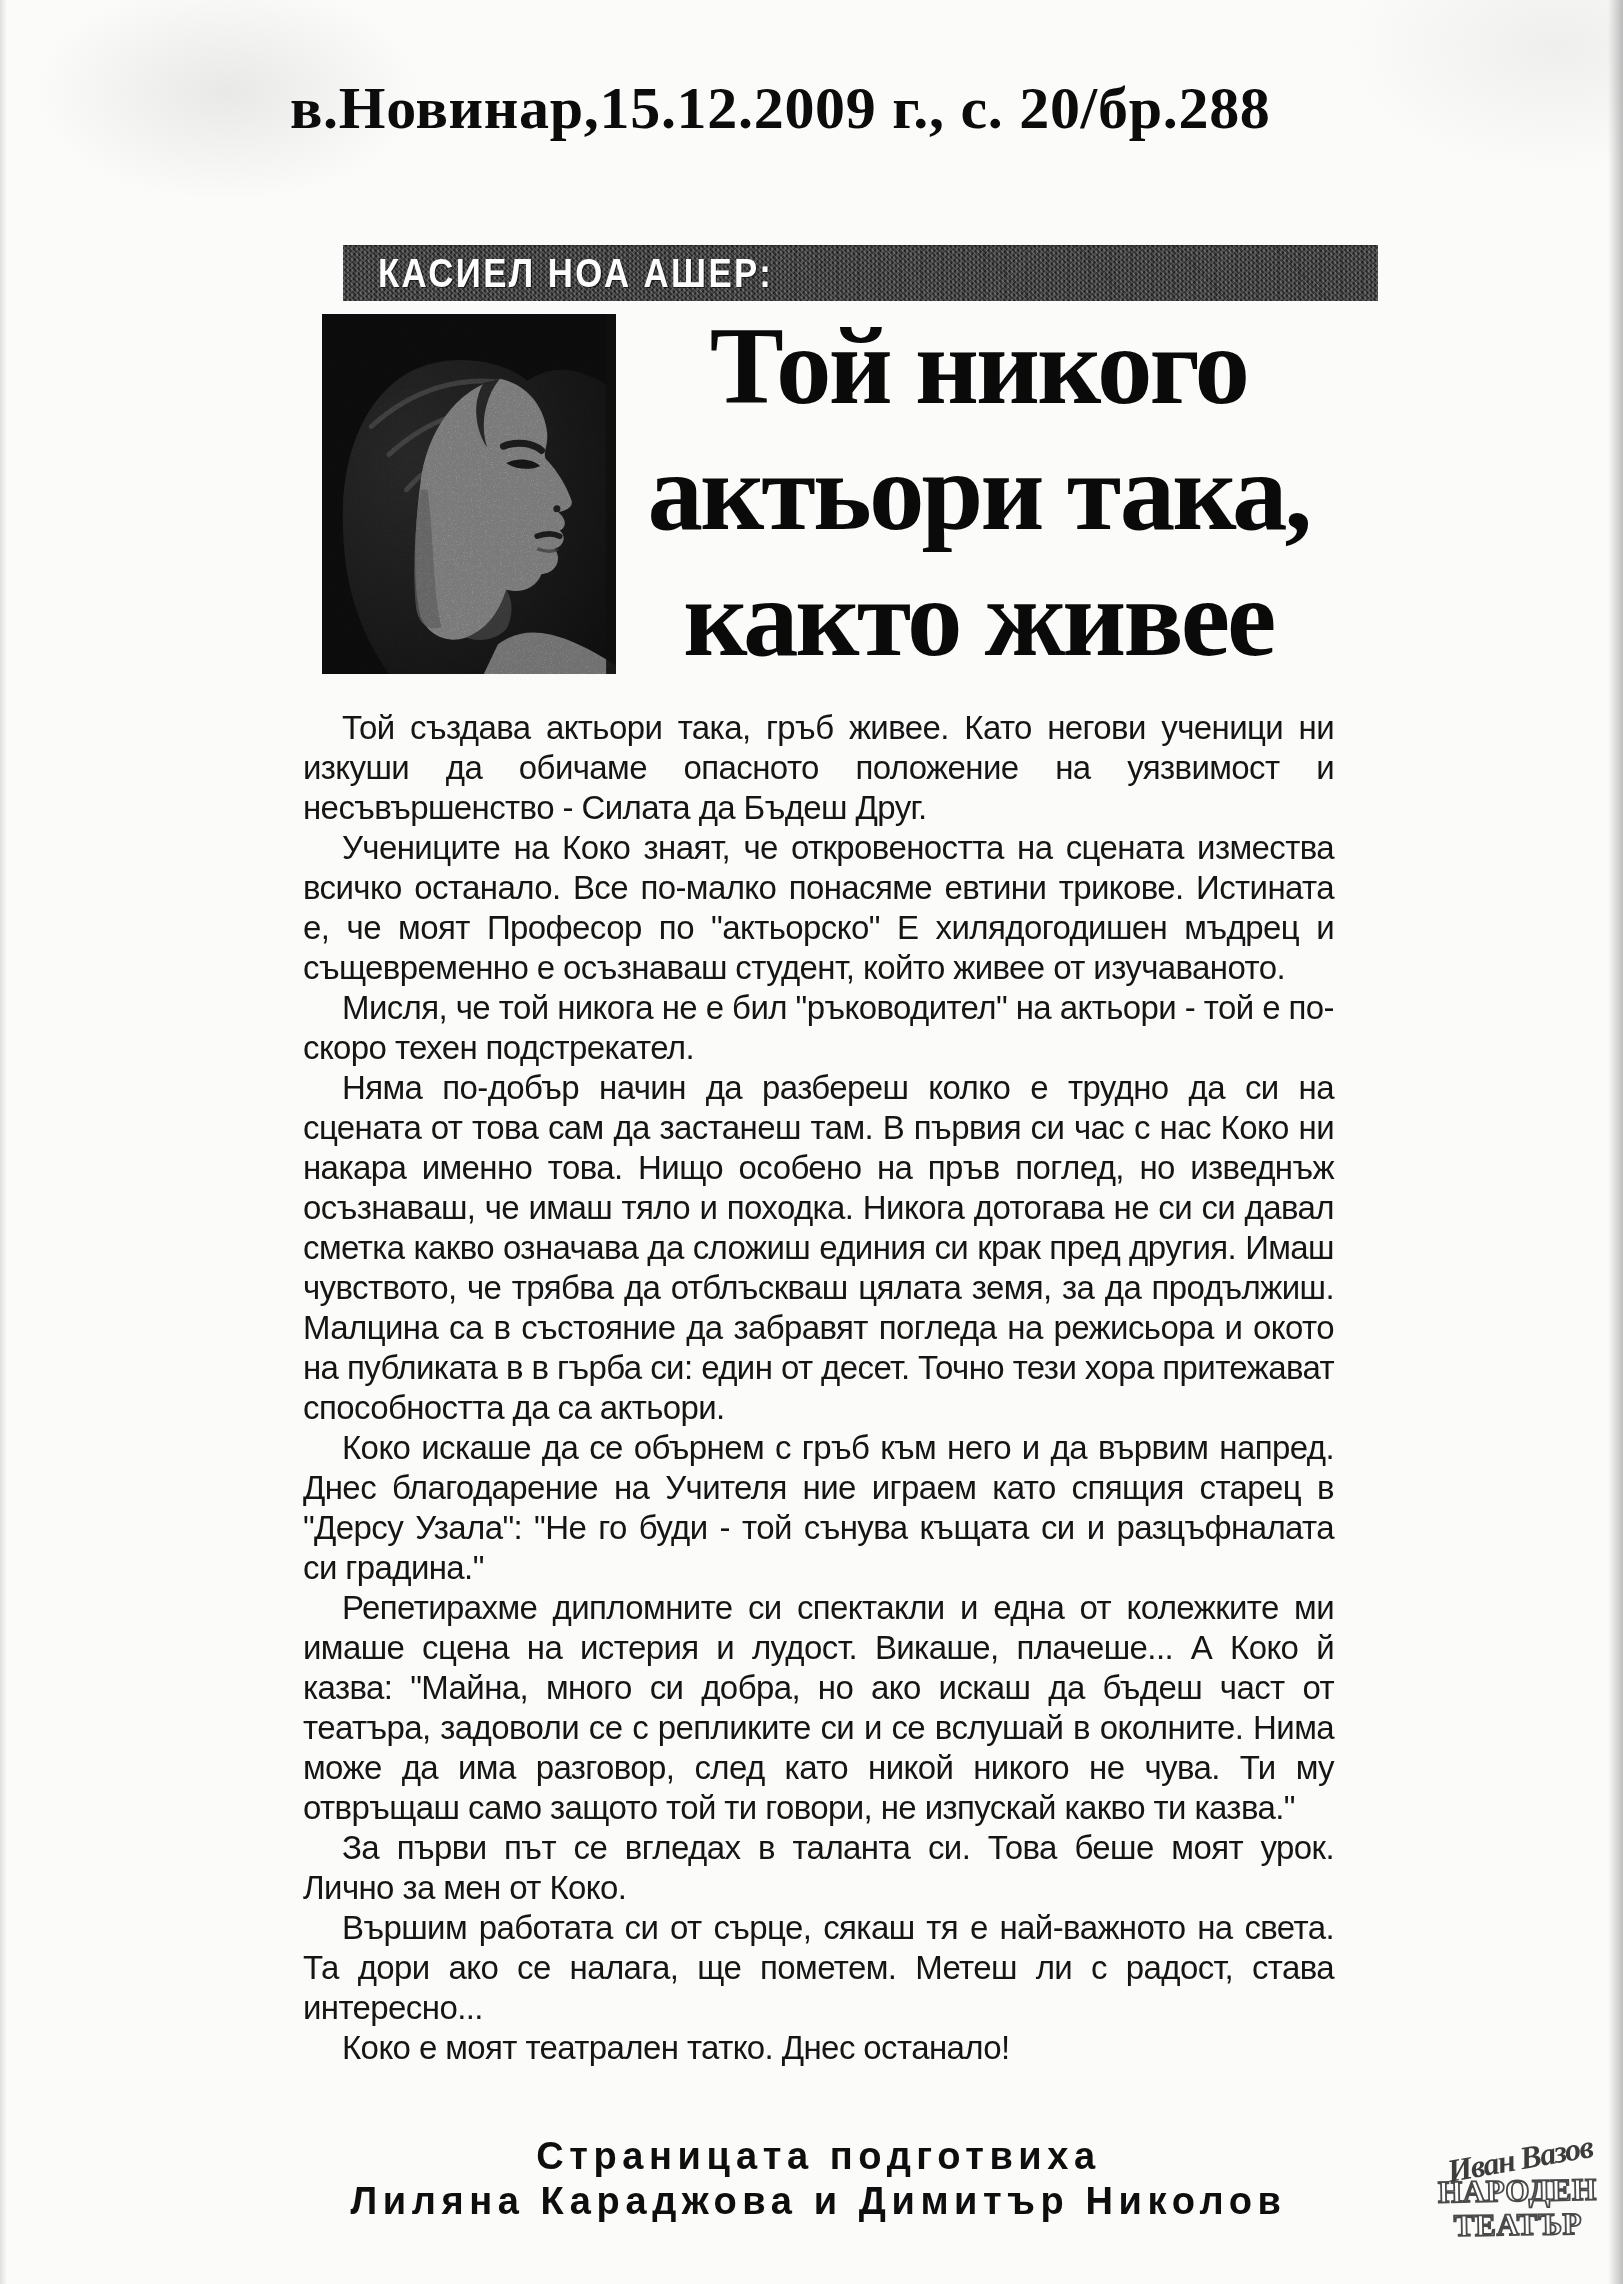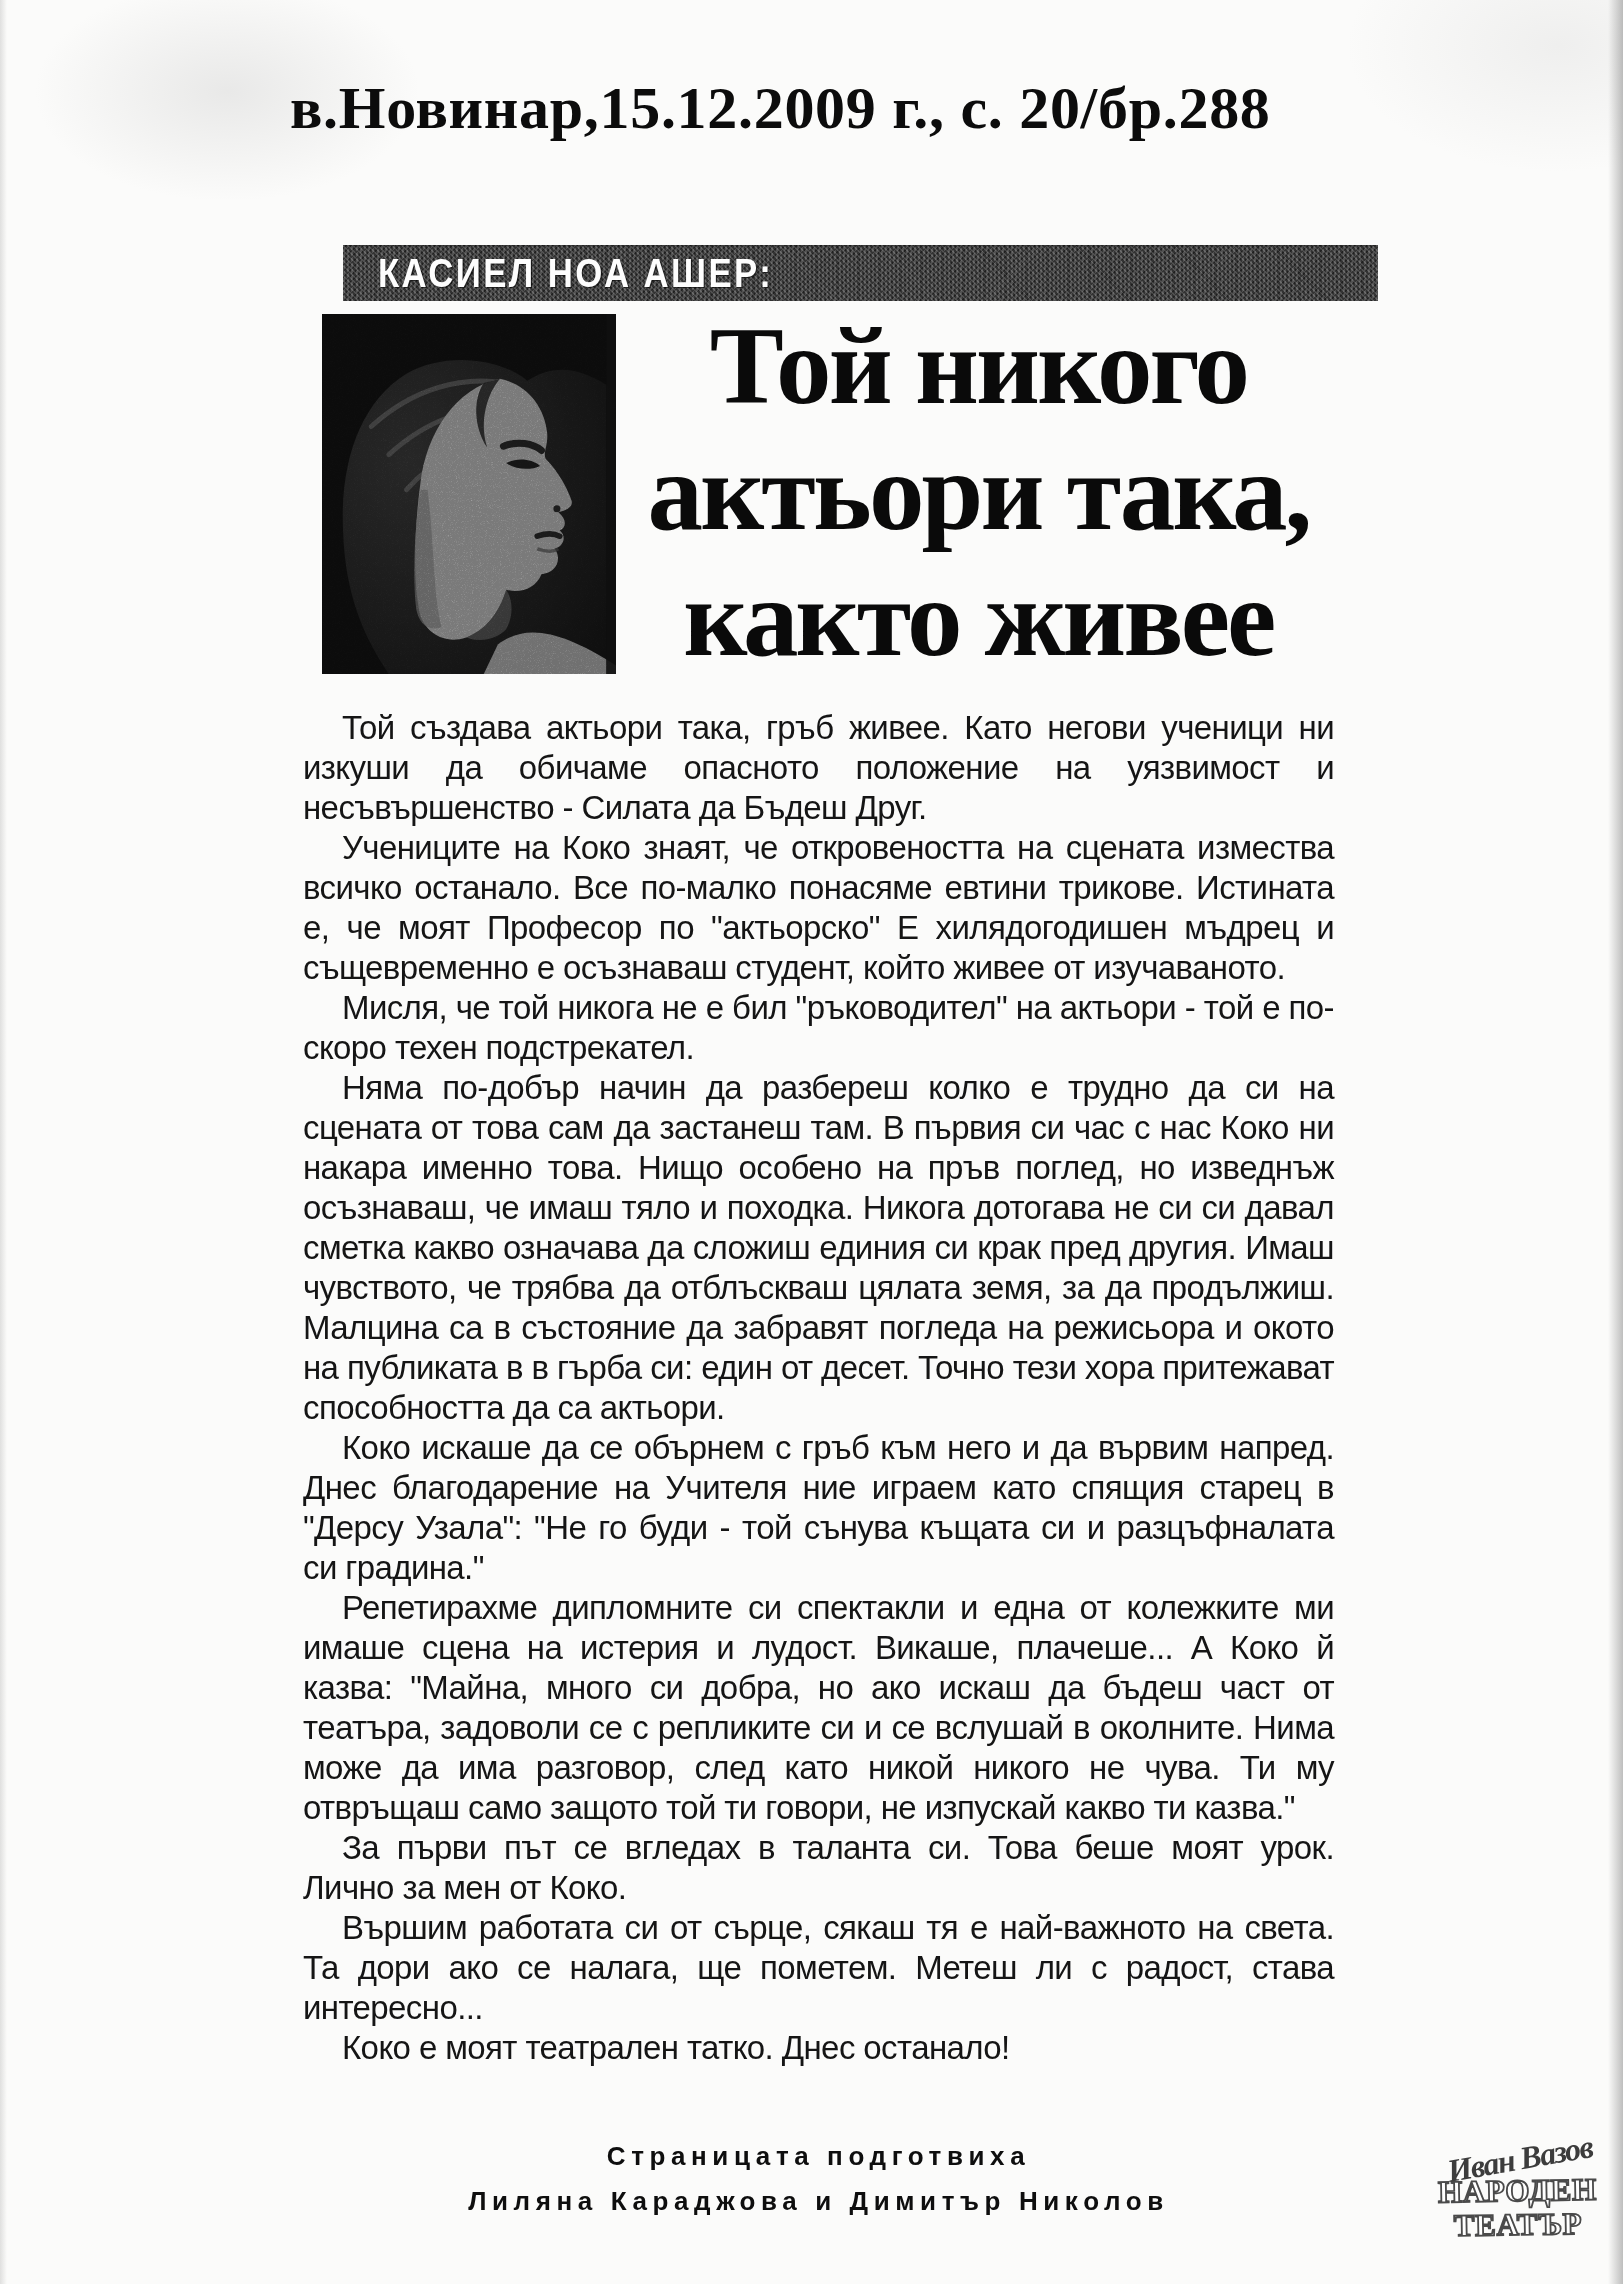--- a/index.html
+++ b/index.html
@@ -78,21 +78,21 @@
     margin:0;text-indent:39px;
     font-size:33px;line-height:40px;letter-spacing:-0.6px;
     color:#151515;text-align:justify;
   }
 
   
   .byline{
     position:absolute;left:303px;top:2134px;width:1031px;text-align:center;color:#0e0e0e;
   }
   .byline-line{
-    font-weight:700;font-size:26px;line-height:45px;letter-spacing:5.6px;white-space:nowrap;
+    font-weight:700;font-size:38px;line-height:45px;letter-spacing:5.6px;white-space:nowrap;
   }
 
   
   .theatre-logo{
     position:absolute;left:1426px;top:2144px;width:183px;text-align:center;
     transform:rotate(-1deg);
   }
   .logo-script{
     display:block;
     font-family:"Liberation Serif", serif;font-style:italic;font-weight:700;

